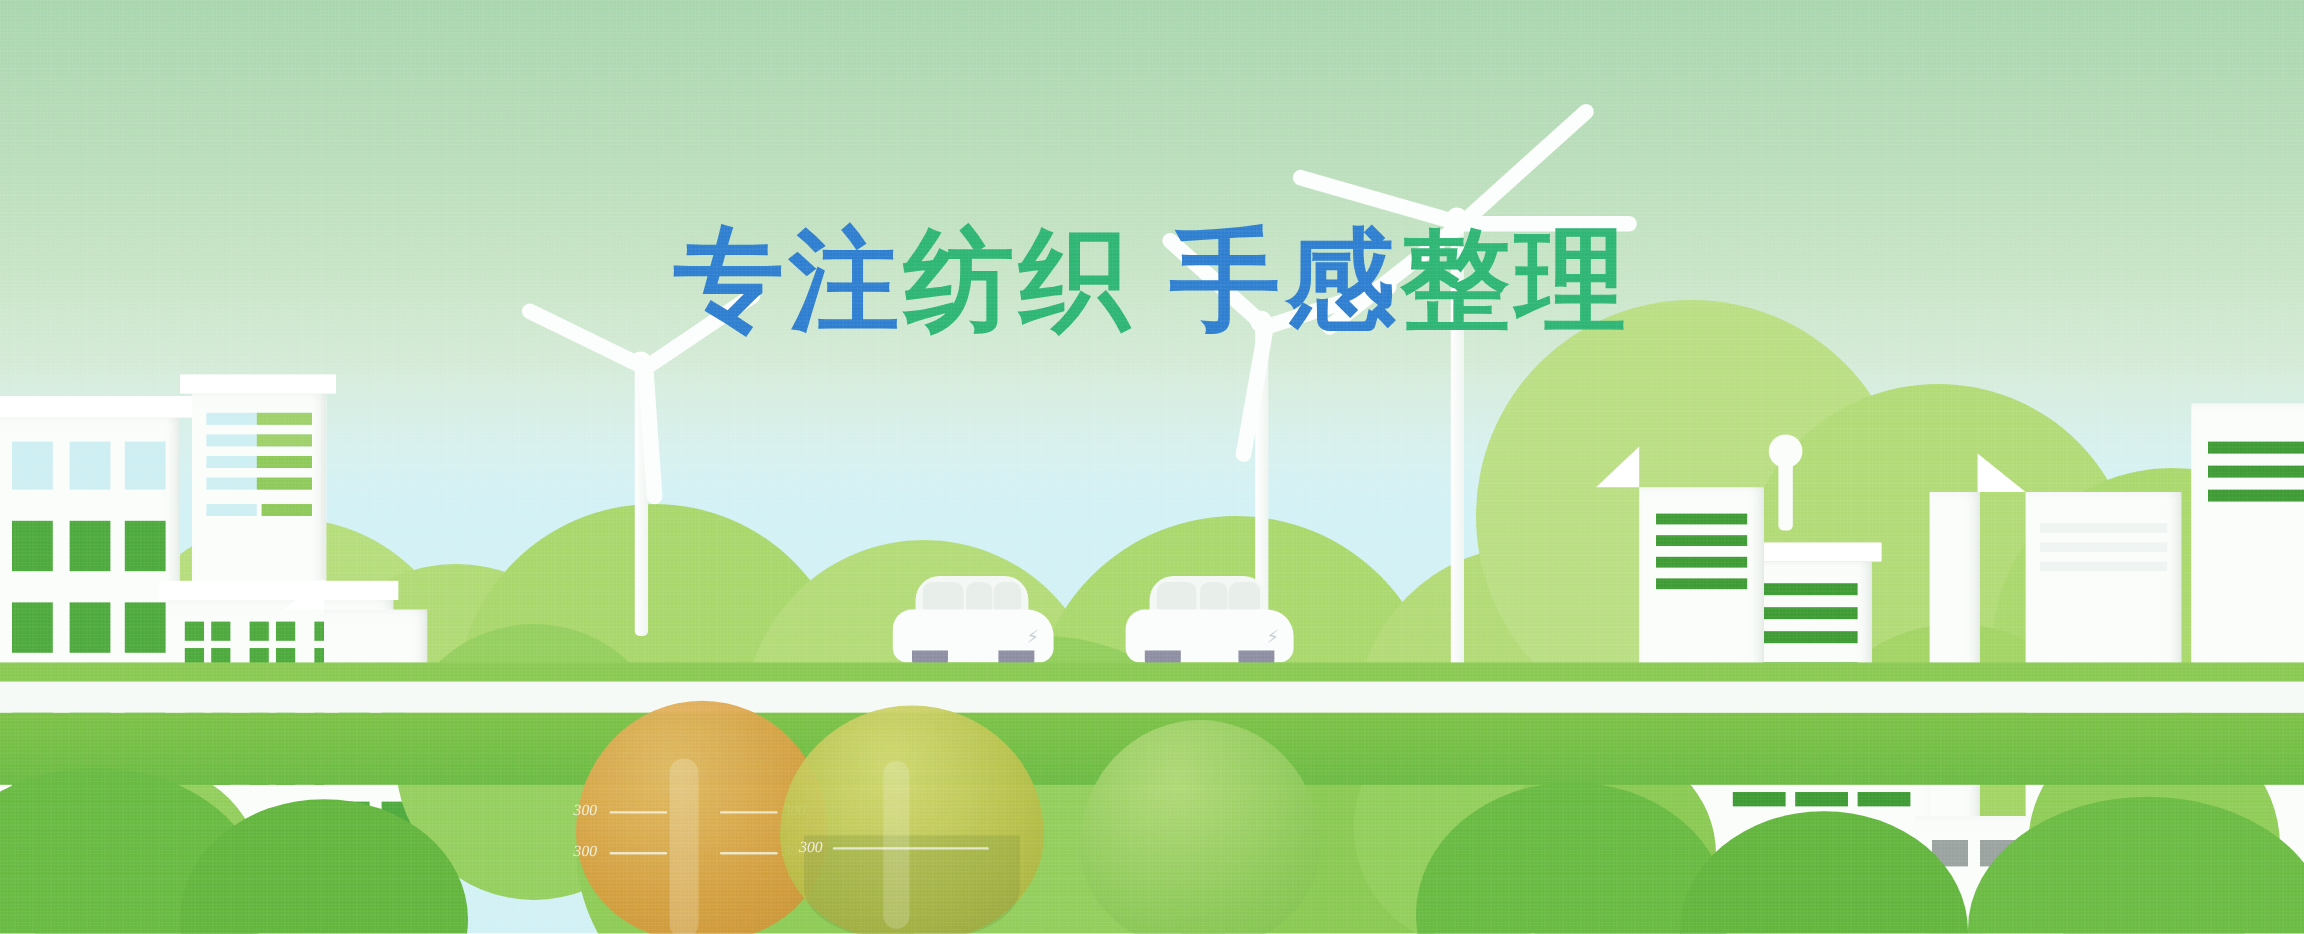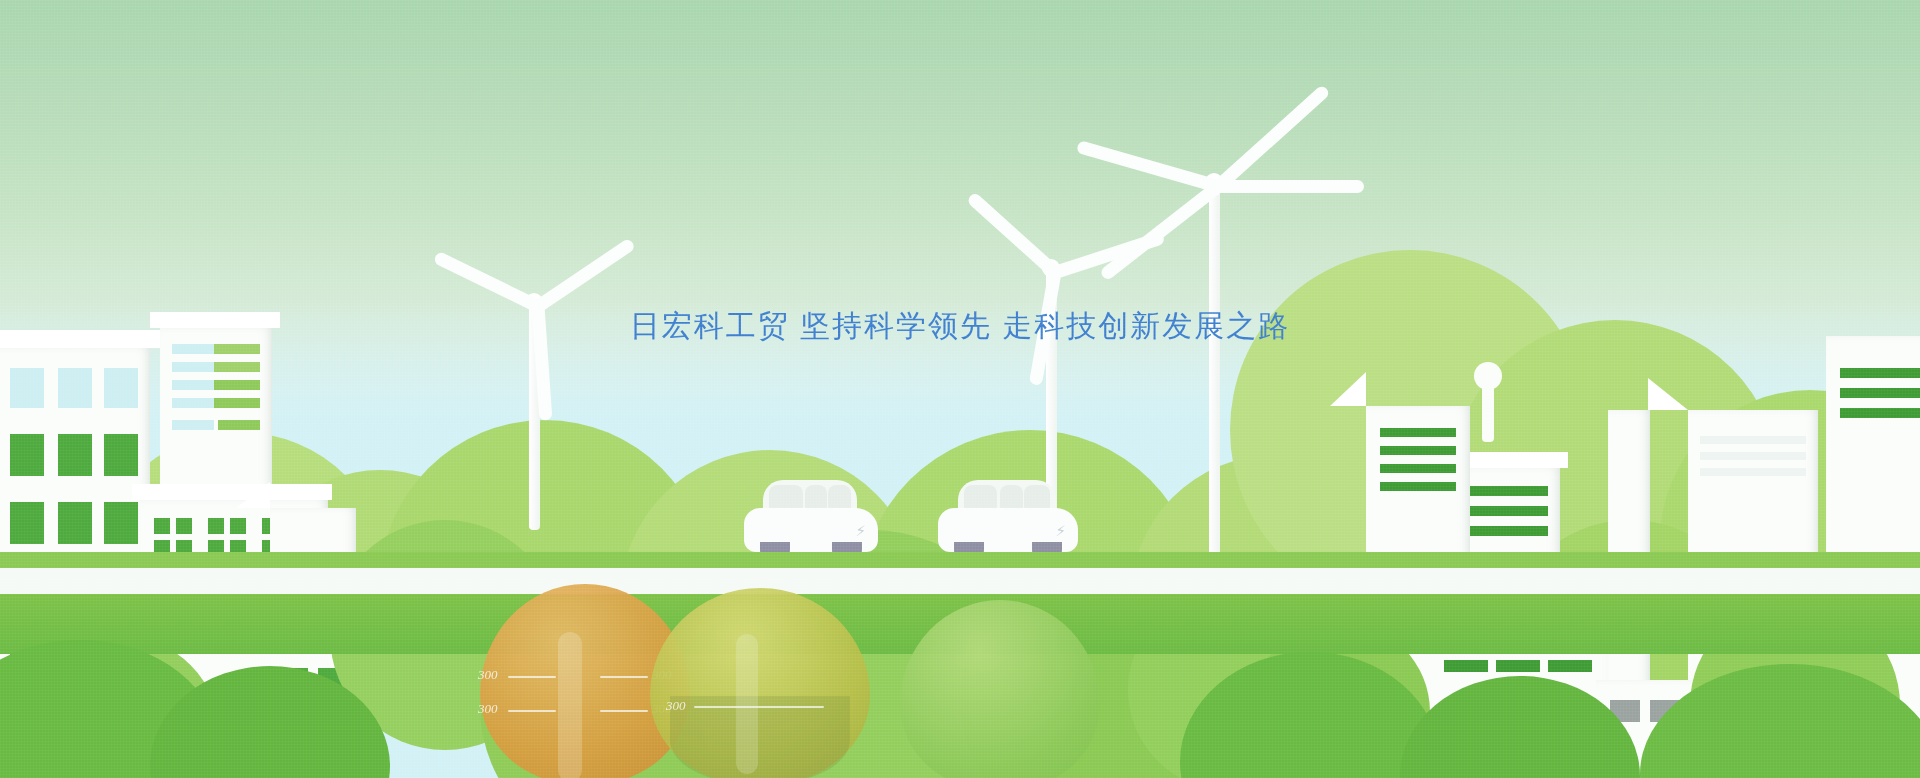--- a/index.html
+++ b/index.html
@@ -310,17 +310,19 @@
       <div style="position:absolute;left:20px;top:108px;right:20px;bottom:0;background:rgba(120,140,60,.28);border-radius:0 0 46% 46%/0 0 50% 50%;"></div>
       <div class="tick" style="left:44px;top:118px;width:130px;"></div>
       <div class="ticklbl" style="left:16px;top:110px;">300</div>
       <div style="position:absolute;left:86px;top:46px;width:22px;height:140px;background:rgba(255,255,255,.2);border-radius:12px;"></div>
     </div>
 
     <div class="beaker" style="left:900px;top:600px;width:200px;height:190px;
          background:radial-gradient(circle at 40% 26%,#b6db7c,#8ec95a 62%,#7cbf4c);opacity:.9;"></div>
   </div>
 
-
-  <div class="subtitle">日宏科工贸    坚持科学领先    走科技创新发展之路</div>
+  <div class="title">
+    <span class="t-blue">专注</span><span class="t-green">纺织</span><span class="t-blue"> 手感</span><span class="t-green">整理</span>
+  </div>
+
 
   <div class="paper"></div>
 </div>
 
 </body></html>

